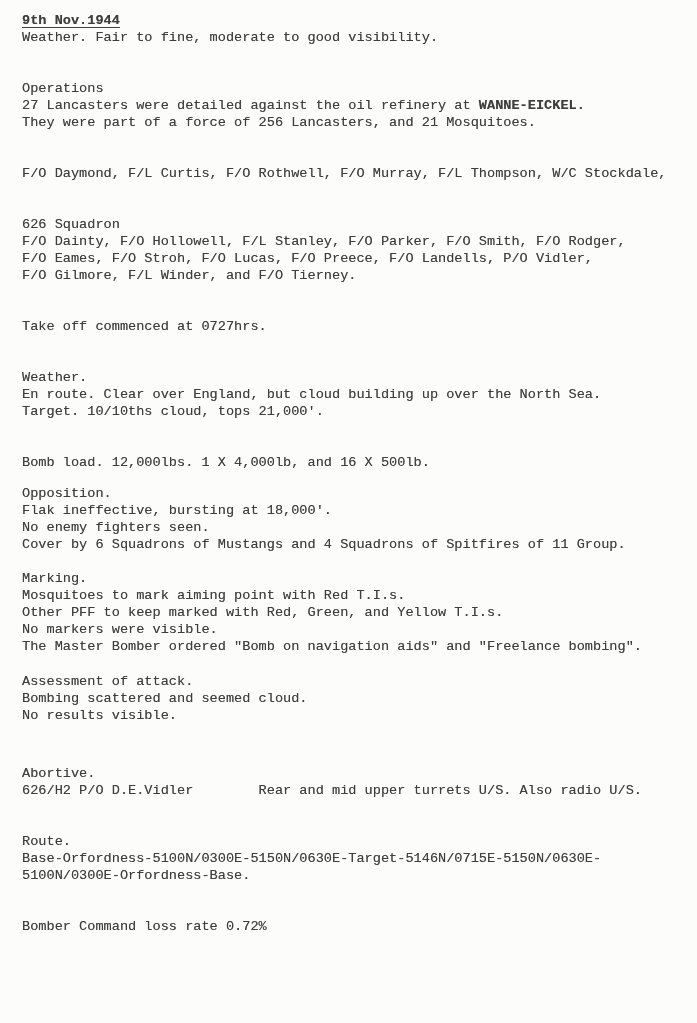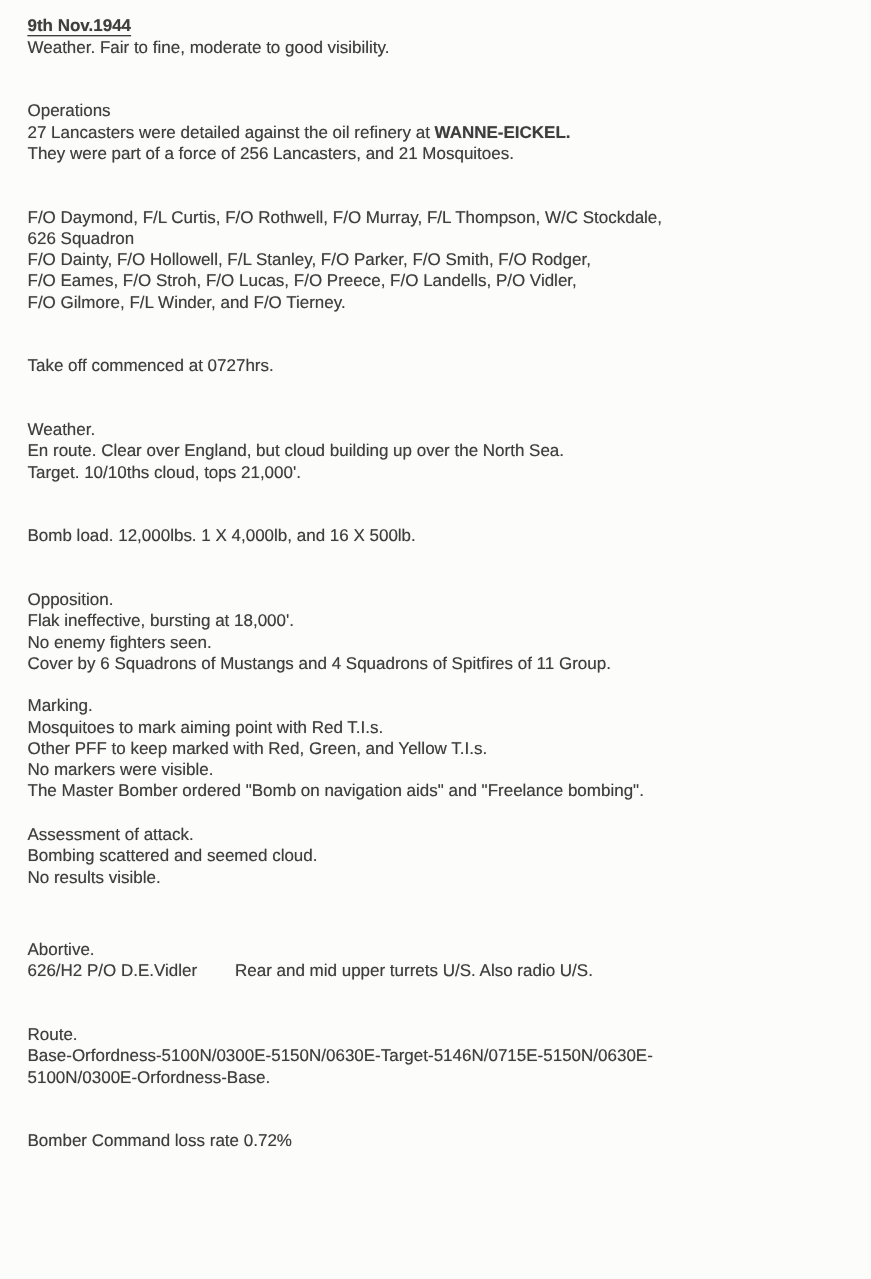--- a/index.html
+++ b/index.html
@@ -7,21 +7,21 @@
     padding: 0;
     background: #ffffff;
   }
   .page {
     position: relative;
     width: 697px;
     height: 1023px;
     box-sizing: border-box;
     background: #fcfcfb;
     color: #3e3e3e;
-    font-family: Liberation Sans, sans-serif;
+    font-family: Liberation Mono, monospace;
     font-size: 13.6px;
     line-height: 17px;
     padding: 12px 25px 0 22px;
     overflow: hidden;
   }
   .paragraph { margin: 0; }
   .line {
     height: 17px;
     white-space: pre;
     text-shadow: 0 0 0.6px rgba(62, 62, 62, 0.55);
@@ -42,38 +42,38 @@
         <div class="line"><span>Weather. Fair to fine, moderate to good visibility.</span></div>
       </div>
       <div class="paragraph" style="margin-top: 34px;">
         <div class="line"><span>Operations</span></div>
         <div class="line"><span>27 Lancasters were detailed against the oil refinery at </span><span class="bold">WANNE-EICKEL.</span></div>
         <div class="line"><span>They were part of a force of 256 Lancasters, and 21 Mosquitoes.</span></div>
       </div>
       <div class="paragraph" style="margin-top: 34px;">
         <div class="line"><span>F/O Daymond, F/L Curtis, F/O Rothwell, F/O Murray, F/L Thompson, W/C Stockdale,</span></div>
       </div>
-      <div class="paragraph" style="">
+      <div class="paragraph" style="margin-top: 34px;">
         <div class="line"><span>626 Squadron</span></div>
         <div class="line"><span>F/O Dainty, F/O Hollowell, F/L Stanley, F/O Parker, F/O Smith, F/O Rodger,</span></div>
         <div class="line"><span>F/O Eames, F/O Stroh, F/O Lucas, F/O Preece, F/O Landells, P/O Vidler,</span></div>
         <div class="line"><span>F/O Gilmore, F/L Winder, and F/O Tierney.</span></div>
       </div>
       <div class="paragraph" style="margin-top: 34px;">
         <div class="line"><span>Take off commenced at 0727hrs.</span></div>
       </div>
       <div class="paragraph" style="margin-top: 34px;">
         <div class="line"><span>Weather.</span></div>
         <div class="line"><span>En route. Clear over England, but cloud building up over the North Sea.</span></div>
         <div class="line"><span>Target. 10/10ths cloud, tops 21,000'.</span></div>
       </div>
       <div class="paragraph" style="margin-top: 34px;">
         <div class="line"><span>Bomb load. 12,000lbs. 1 X 4,000lb, and 16 X 500lb.</span></div>
       </div>
-      <div class="paragraph" style="margin-top: 34px;">
+      <div class="paragraph" style="margin-top: 14px;">
         <div class="line"><span>Opposition.</span></div>
         <div class="line"><span>Flak ineffective, bursting at 18,000'.</span></div>
         <div class="line"><span>No enemy fighters seen.</span></div>
         <div class="line"><span>Cover by 6 Squadrons of Mustangs and 4 Squadrons of Spitfires of 11 Group.</span></div>
       </div>
       <div class="paragraph" style="margin-top: 17px;">
         <div class="line"><span>Marking.</span></div>
         <div class="line"><span>Mosquitoes to mark aiming point with Red T.I.s.</span></div>
         <div class="line"><span>Other PFF to keep marked with Red, Green, and Yellow T.I.s.</span></div>
         <div class="line"><span>No markers were visible.</span></div>

